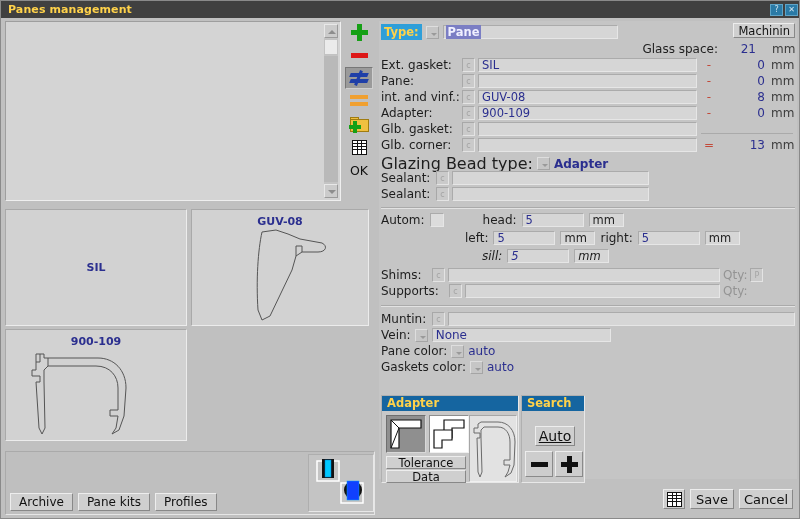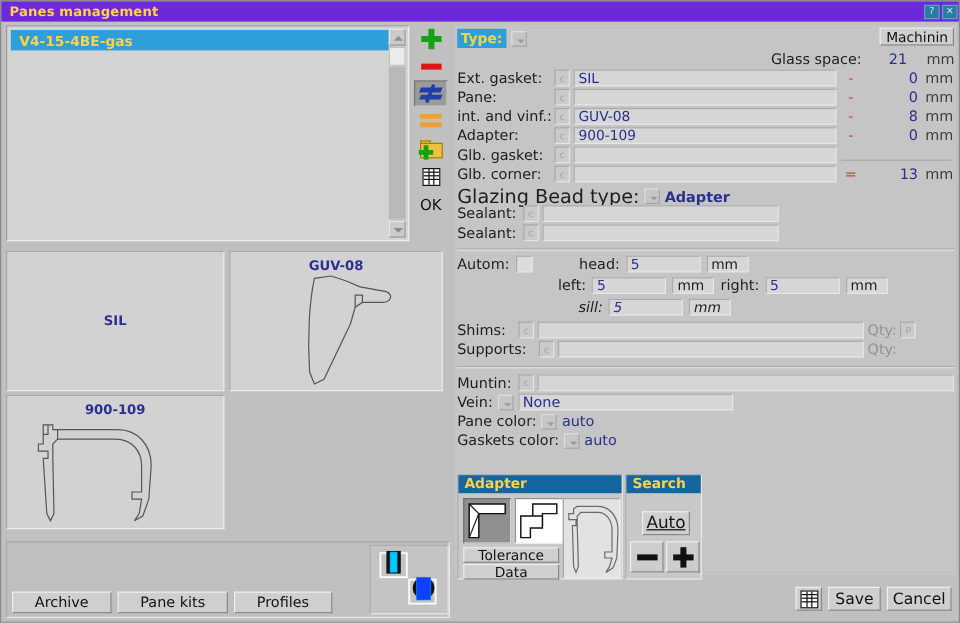--- a/index.html
+++ b/index.html
@@ -15,21 +15,21 @@
     position: relative;
     width: 800px; height: 519px;
     background: #c0c0c0;
     border: 1px solid #8a8a8a;
     overflow: hidden;
   }
 
   
   #titlebar {
     position: absolute; left: 0; top: 0; width: 800px; height: 17px;
-    background: #6d28d9;
+    background: #404040;
     display: flex; align-items: center;
   }
   #titlebar .tb-title {
     color: #ffd24a; font-weight: bold; font-size: 11px;
     margin-left: 7px; letter-spacing: .1px;
     white-space: nowrap;
   }
   #titlebar .tb-spacer { flex: 1; }
   .tb-btn {
     width: 13px; height: 12px; margin-right: 2px;
@@ -191,21 +191,21 @@
   .tile .cap.mid { top: 50%; margin-top: -7px; }
 
   
   #bottomleft {
     position: absolute; left: 4px; top: 450px; width: 370px; height: 64px;
     background: #bfbfbf;
     border-top: 1px solid #aaa; border-left: 1px solid #aaa;
     border-right: 1px solid #e6e6e6; border-bottom: 1px solid #e6e6e6;
   }
   .tabbtn {
-    height: 18px; padding: 0 18px; font-size: 12px;
+    height: 18px; padding: 0 8px; font-size: 12px;
   }
   .orient-box {
     position: absolute; background: #c4c4c4;
     border-top: 1px solid #aeaeae; border-left: 1px solid #aeaeae;
     border-right: 1px solid #e8e8e8; border-bottom: 1px solid #e8e8e8;
   }
 
   
   #rightpanel {
     position: absolute; left: 378px; top: 20px; width: 418px; height: 458px;
@@ -273,21 +273,20 @@
 <div id="app">
 
   <div id="titlebar">
     <span class="tb-title">Panes management</span>
     <span class="tb-spacer"></span>
     <span class="tb-btn">?</span>
     <span class="tb-btn last">✕</span>
   </div>
 
   <div id="listpanel">
-    <div class="row-sel">V4-15-4BE-gas</div>
     <div class="vscroll">
       <div class="arrow up"></div>
       <div class="thumb"></div>
       <div class="track"></div>
       <div class="arrow down"></div>
     </div>
   </div>
 
   <div id="icontools">
     <div class="itool">
@@ -386,20 +385,23 @@
         <span>Profiles</span>
       </div>
     </div>
   </div>
 
   <div id="rightpanel">
 
     <div style="position:absolute; left:2px; top:3px; display:flex; align-items:center; gap:4px;">
       <span class="typelbl">Type:</span>
       <span class="combo-arrow"></span>
+      <span class="field" style="width:175px; display:flex; align-items:center; padding-left:2px;">
+        <span class="selvalue">Pane</span>
+      </span>
     </div>
 
     <div class="btn3d" style="position:absolute; right:2px; top:2px; height:15px; padding:0 4px; font-size:11.5px;">
       <span>Machinin</span>
     </div>
 
     <div style="position:absolute; left:255px; top:21px; width:160px; display:flex; justify-content:flex-end; align-items:baseline; gap:16px;">
       <span class="lbl" style="font-size:12px;">Glass space:</span>
       <span class="numblue" style="width:22px; text-align:right;">21</span>
       <span class="unitgray" style="width:22px;">mm</span>

